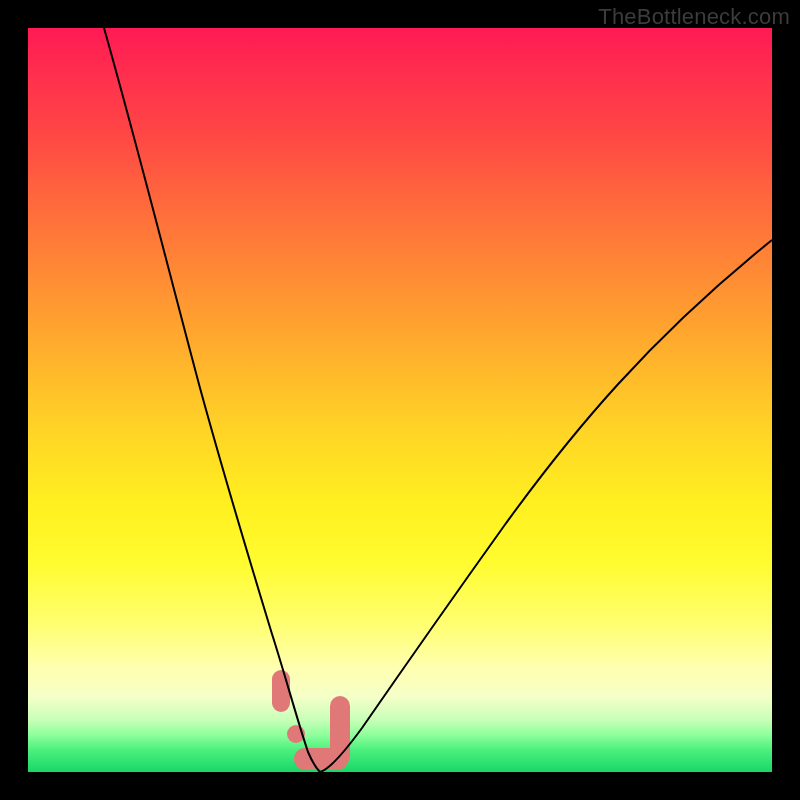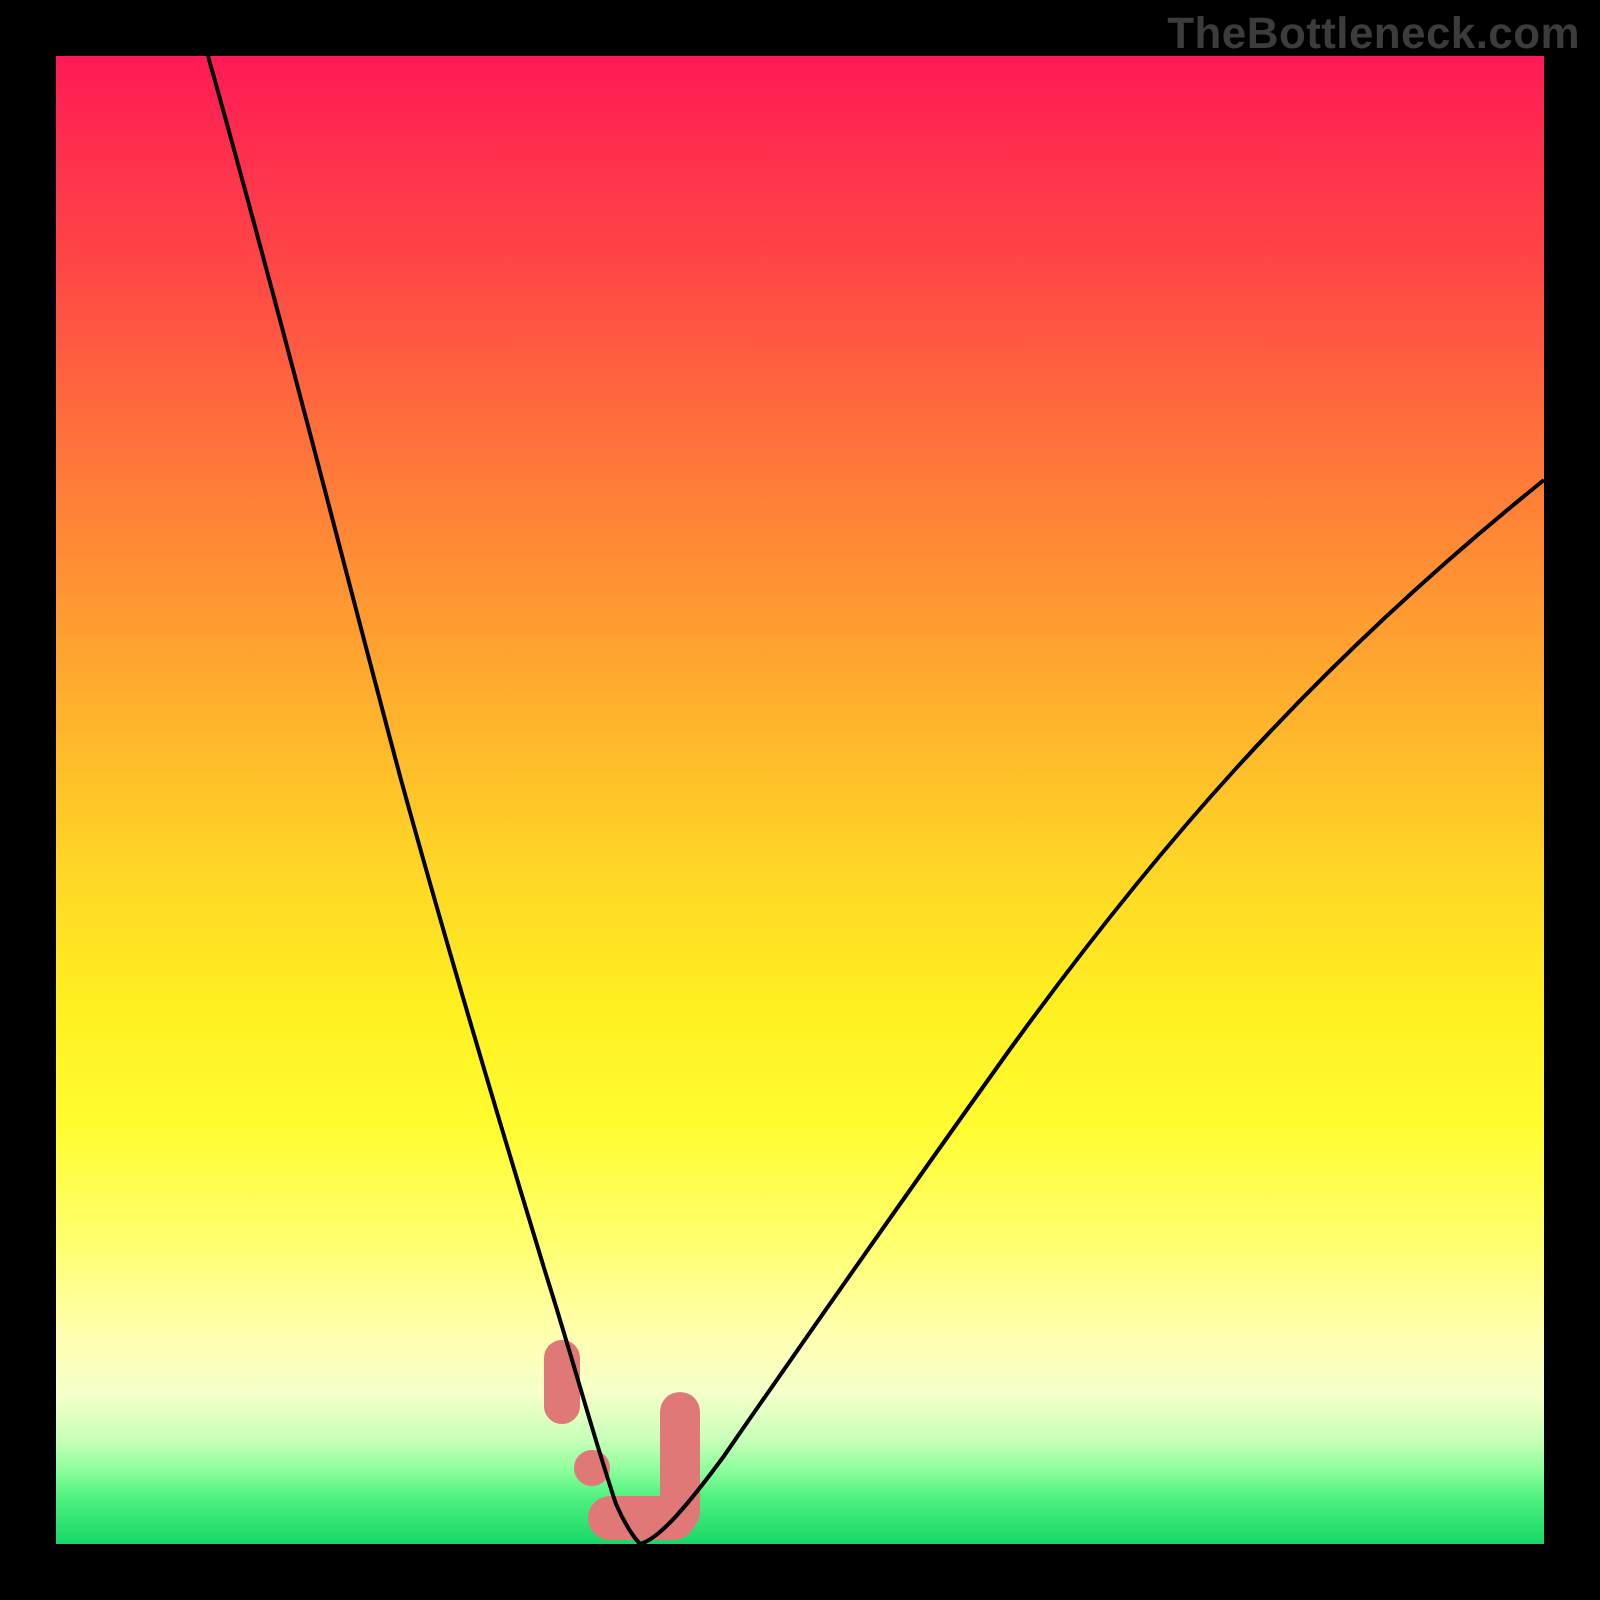--- a/index.html
+++ b/index.html
@@ -47,21 +47,21 @@
       #4cf07e 97%,
       #18d768 100%
     );
   }
   .watermark {
     position: absolute;
     top: 4px;
     right: 10px;
     color: #3c3c3c;
     font-size: 22px;
-    font-weight: 700;
+    font-weight: 400;
     letter-spacing: 0.2px;
     user-select: none;
   }
   svg.curves {
     position: absolute;
     left: 0; top: 0;
     width: 100%;
     height: 100%;
   }
   .curve-main {

